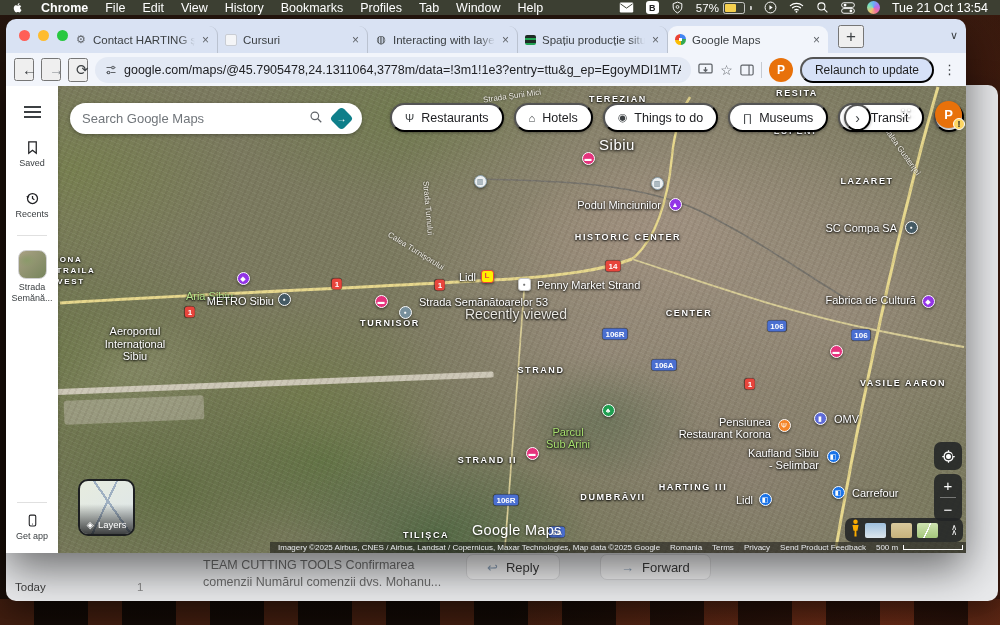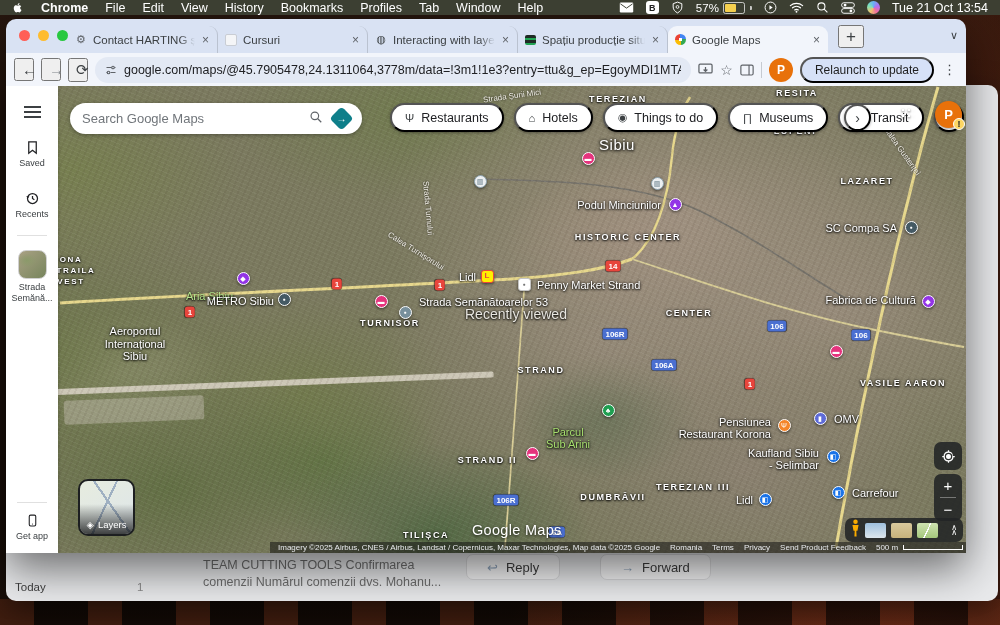--- a/index.html
+++ b/index.html
@@ -309,21 +309,21 @@
             <div class="arealbl" style="left: 791px; top: 7px;">RESITA</div>
             <div class="arealbl" style="left: 789px; top: 45px;">LUPENI</div>
             <div class="arealbl" style="left: 861px; top: 95px;">LAZARET</div>
             <div class="arealbl" style="left: 622px; top: 151px;">HISTORIC CENTER</div>
             <div class="arealbl" style="left: 384px; top: 196px; margin-top: 41px;">TURNISOR</div>
             <div class="arealbl" style="left: 683px; top: 227px;">CENTER</div>
             <div class="arealbl" style="left: 535px; top: 284px;">STRAND</div>
             <div class="arealbl" style="left: 897px; top: 297px;">VASILE AARON</div>
             <div class="arealbl" style="left: 471px; top: 374px; padding-left: 21px;">STRAND II</div>
             <div class="arealbl" style="left: 607px; top: 411px;">DUMBRĂVII</div>
-            <div class="arealbl" style="left: 687px; top: 401px;">TEREZIAN III</div>
+            <div class="arealbl" style="left: 687px; top: 401px;">HARTING III</div>
             <div class="arealbl" style="left: 420px; top: 449px;">TILIȘCA</div>
             <div class="arealbl" style="font-size: 8px; left: 65px; top: 173px;">ONA</div>
             <div class="arealbl" style="font-size: 8px; left: 70px; top: 184px;">TRAILA</div>
             <div class="arealbl" style="font-size: 8px; left: 65px; top: 195px;">VEST</div>
             <div class="streetlbl" style="left: 506px; top: 10px; transform: translate(-50%, -50%) rotate(-8deg);">Strada Șurii Mici</div>
             <div class="streetlbl" style="left: 422px; top: 122px; transform: translate(-50%, -50%) rotate(85deg);">Strada Turnului</div>
             <div class="streetlbl" style="left: 410px; top: 165px; transform: translate(-50%, -50%) rotate(32deg);">Calea Turnișorului</div>
             <div class="streetlbl" style="left: 896px; top: 65px; transform: translate(-50%, -50%) rotate(55deg);">Calea Gusteriței</div>
             <div class="badge r" style="left: 184px; top: 226px;">1</div>
             <div class="badge r" style="left: 331px; top: 198px;">1</div>

